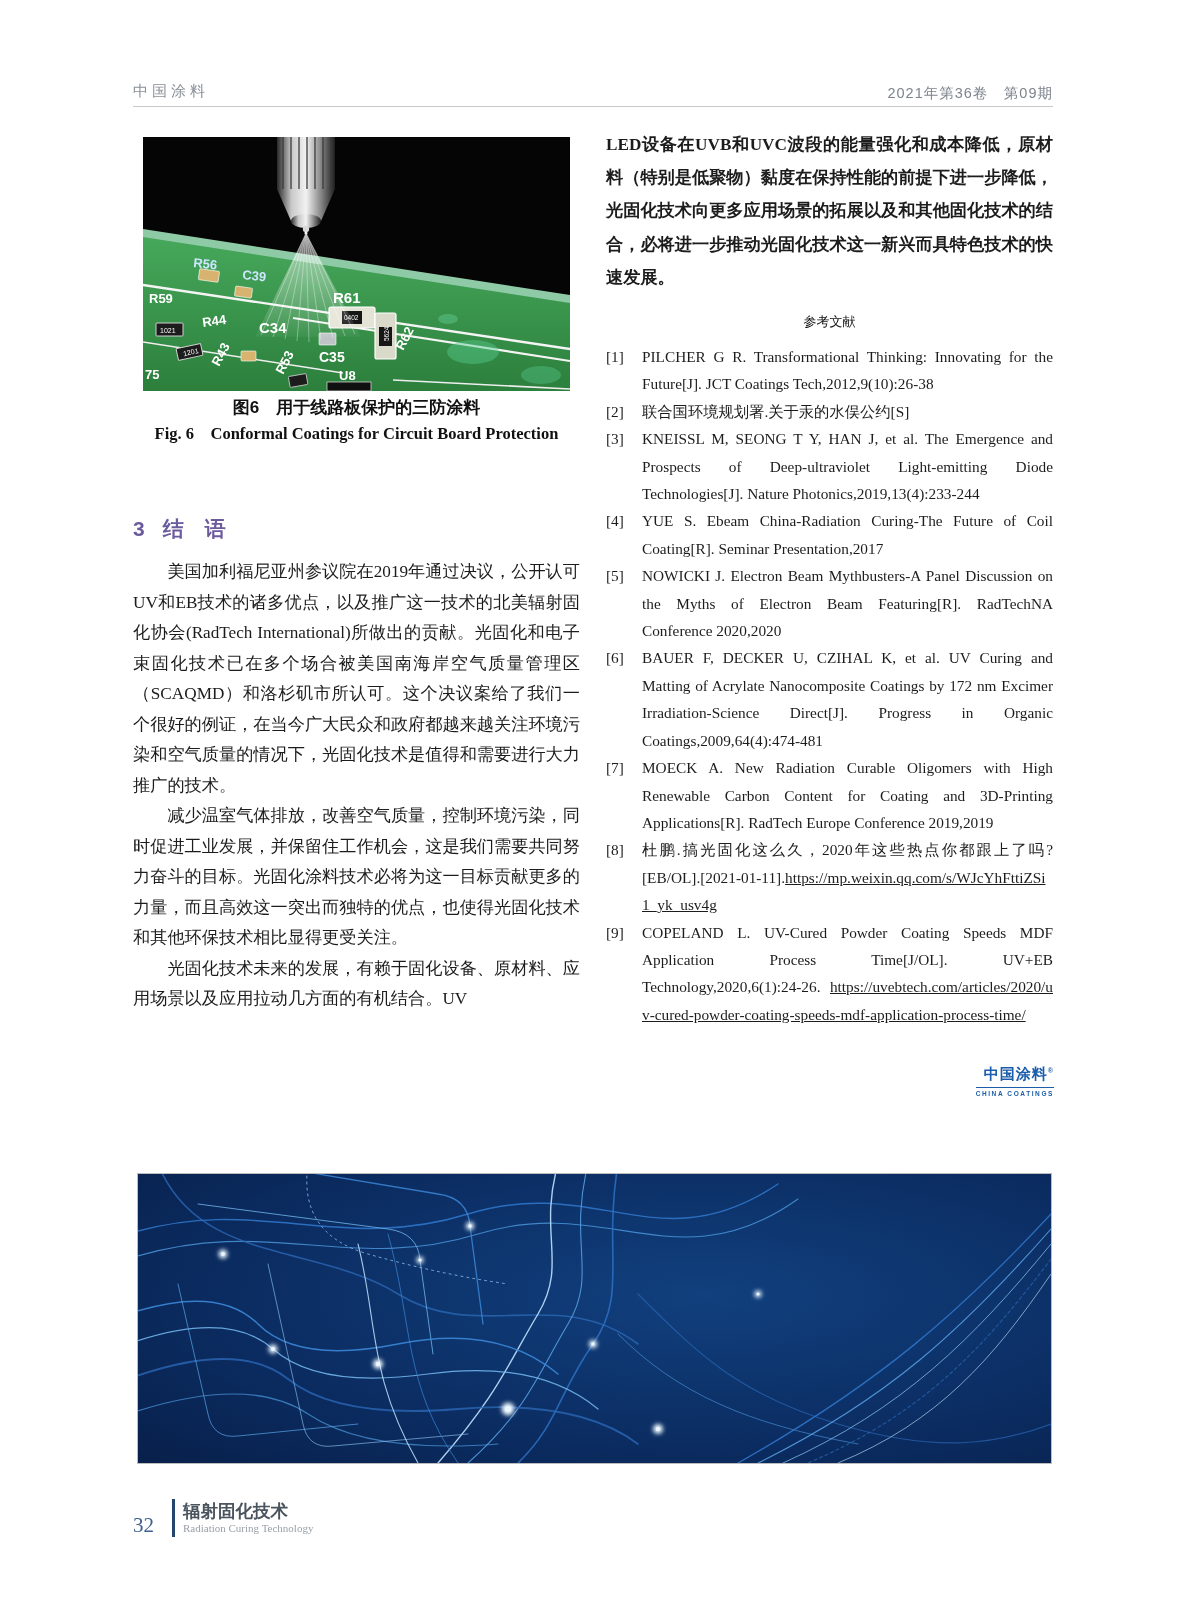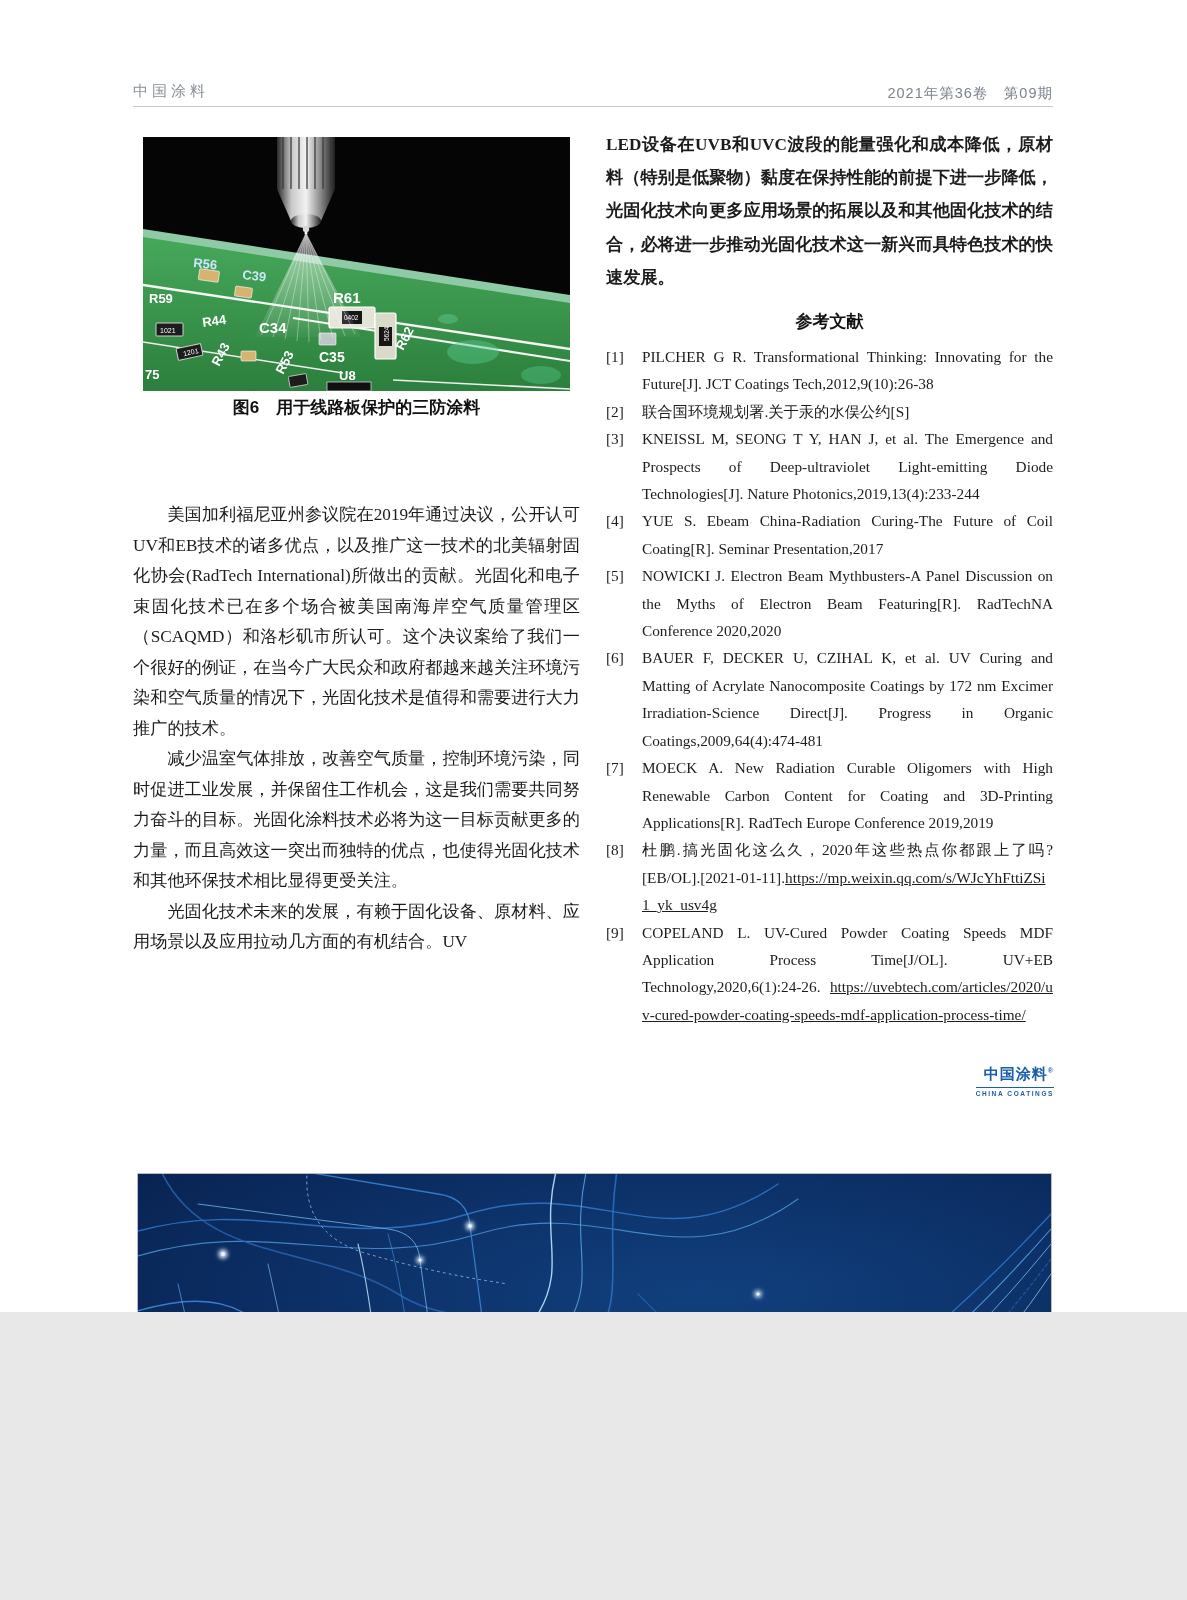--- a/index.html
+++ b/index.html
@@ -1,16 +1,16 @@
 <!DOCTYPE html>
 <html><head>
 <meta charset="utf-8">
 <style>
   html,body{margin:0;padding:0;background:#e8e8e8;}
-  .page{position:relative;width:1187px;height:1312px;background:#ffffff;margin:0 auto;overflow:hidden;
+  .page{position:relative;width:1187px;height:1600px;background:#ffffff;margin:0 auto;overflow:hidden;
         font-family:"Liberation Serif","DejaVu Serif",serif;color:#1c1c1c;}
   
   .hdr{position:absolute;left:133px;top:82px;width:920px;height:24px;border-bottom:1px solid #c9c9c9;}
   .hdr-left{position:absolute;left:0;top:0;font-family:"Liberation Sans","DejaVu Sans",sans-serif;
         font-size:15px;letter-spacing:4px;color:#8a9098;}
   .hdr-right{position:absolute;right:0;top:2px;font-family:"Liberation Sans","DejaVu Sans",sans-serif;
         font-size:14.5px;color:#7d848e;letter-spacing:1px;}
   
   .fig-img{position:absolute;left:143px;top:137px;width:427px;height:254px;display:block;}
   .cap-zh{position:absolute;left:133px;top:396px;width:447px;text-align:center;
@@ -20,21 +20,21 @@
   
   .lcol{position:absolute;left:133px;top:500px;width:447px;font-size:17.2px;line-height:30.5px;text-align:justify;}
   .lcol p{margin:0;}
   .lcol .ind{text-indent:2em;}
   .sec-h{margin:14px 0 13px 0;font-family:"Liberation Sans","DejaVu Sans",sans-serif;
         font-weight:bold;font-size:21px;color:#6b5b9d;line-height:30px;}
   .sec-h .num{margin-right:18px;}
   .rcol{position:absolute;left:606px;top:128px;width:447px;font-size:17.2px;line-height:33.2px;text-align:justify;}
   .rcol p{margin:0;font-weight:bold;}
   .refs-title{margin:15px 0 8px 0;text-align:center;font-family:"Liberation Sans","DejaVu Sans",sans-serif;
-        font-weight:bold;font-size:17px;color:#111;line-height:26px;}
+        font-weight:normal;font-size:13px;color:#111;line-height:26px;}
   .refs{font-size:15.3px;line-height:27.4px;}
   .ref{display:flex;}
   .ref-num{flex:0 0 36px;}
   .ref-body{flex:1;text-align:justify;}
   .ref-link{color:#1c1c1c;text-decoration:underline;word-break:break-all;}
   
   .logo{position:absolute;left:962px;top:1063px;width:92px;text-align:right;
         font-family:"Liberation Sans","DejaVu Sans",sans-serif;color:#1a5dab;}
   .logo-zh{font-size:15px;font-weight:bold;letter-spacing:1px;line-height:16px;}
   .logo-zh sup{font-size:7px;}
@@ -147,22 +147,24 @@
         <line x1="180" y1="0" x2="180" y2="52"></line>
       <line x1="188" y1="0" x2="188" y2="52"></line>
     </g>
     <polygon points="134,52 192,52 178,84 148,84" fill="url(#metal)"></polygon>
     <ellipse cx="163" cy="84" rx="15" ry="7" fill="url(#metal)"></ellipse>
     <circle cx="163" cy="92" r="3.2" fill="#d8d8d8"></circle>
     <circle cx="163" cy="96" r="1.6" fill="#f0f0f0"></circle>
   </svg>
 
   <div class="cap-zh">图6　用于线路板保护的三防涂料</div>
+  <div class="cap-en">Fig. 6　Conformal Coatings for Circuit Board Protection</div>
 
   <div class="lcol">
+    <h2 class="sec-h"><span class="num">3</span><span>结　语</span></h2>
     <p class="ind">美国加利福尼亚州参议院在2019年通过决议，公开认可UV和EB技术的诸多优点，以及推广这一技术的北美辐射固化协会(RadTech International)所做出的贡献。光固化和电子束固化技术已在多个场合被美国南海岸空气质量管理区（SCAQMD）和洛杉矶市所认可。这个决议案给了我们一个很好的例证，在当今广大民众和政府都越来越关注环境污染和空气质量的情况下，光固化技术是值得和需要进行大力推广的技术。</p>
     <p class="ind">减少温室气体排放，改善空气质量，控制环境污染，同时促进工业发展，并保留住工作机会，这是我们需要共同努力奋斗的目标。光固化涂料技术必将为这一目标贡献更多的力量，而且高效这一突出而独特的优点，也使得光固化技术和其他环保技术相比显得更受关注。</p>
     <p class="ind">光固化技术未来的发展，有赖于固化设备、原材料、应用场景以及应用拉动几方面的有机结合。UV</p>
   </div>
 
   <div class="rcol">
     <p>LED设备在UVB和UVC波段的能量强化和成本降低，原材料（特别是低聚物）黏度在保持性能的前提下进一步降低，光固化技术向更多应用场景的拓展以及和其他固化技术的结合，必将进一步推动光固化技术这一新兴而具特色技术的快速发展。</p>
     <div class="refs-title">参考文献</div>
     <div class="refs">
         <div class="ref">

